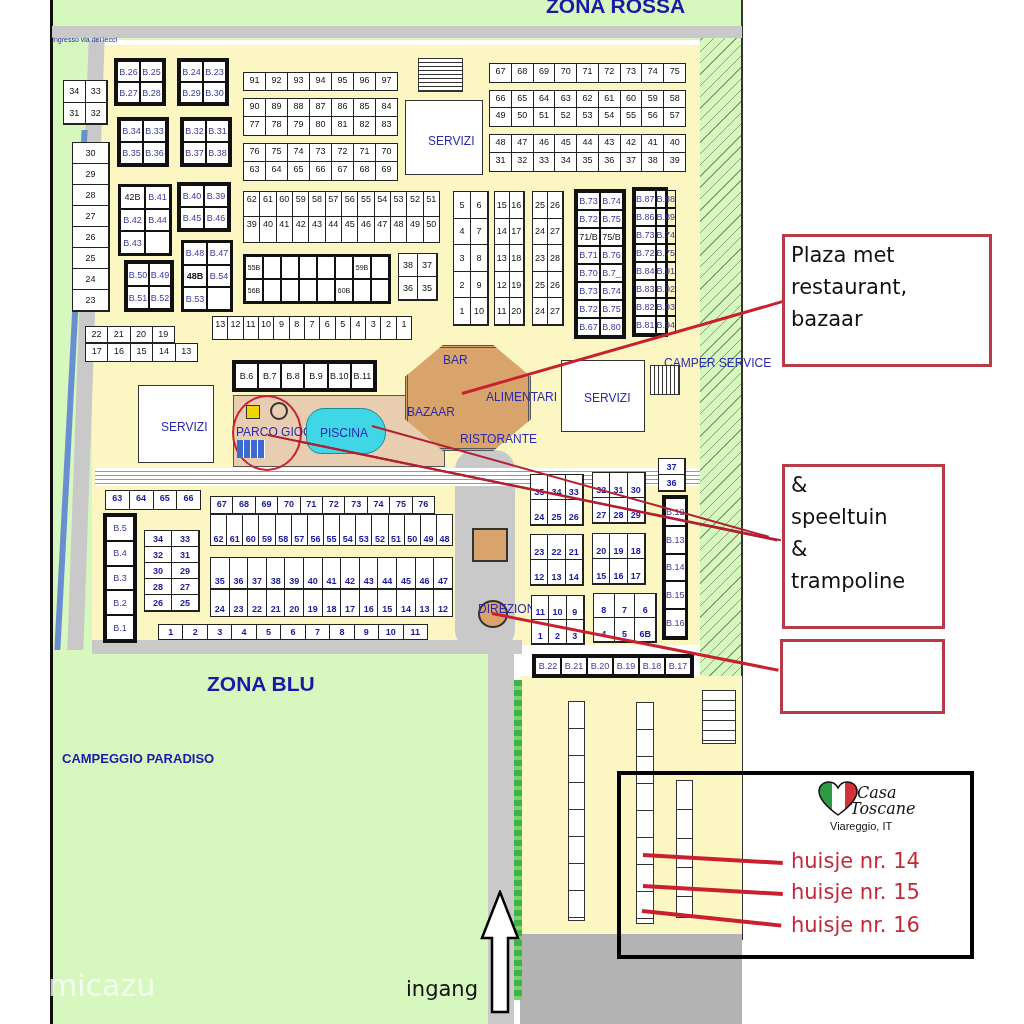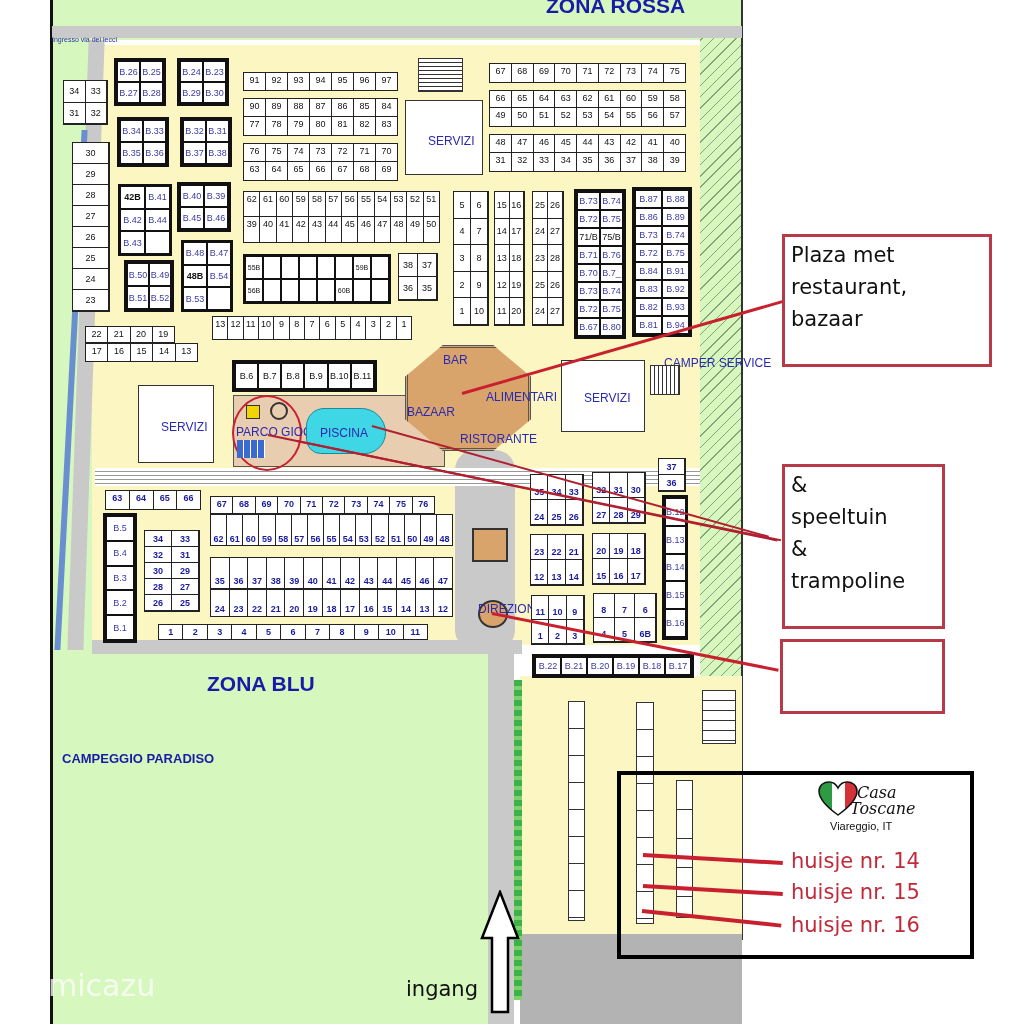--- a/index.html
+++ b/index.html
@@ -109,21 +109,21 @@
   <div class="c">B.37</div>
   <div class="c">B.38</div>
 </div>
 <div class="bung" style="left:177px;top:182px;width:54px;height:50px;grid-template-columns:1fr 1fr;">
   <div class="c">B.40</div>
   <div class="c">B.39</div>
   <div class="c">B.45</div>
   <div class="c">B.46</div>
 </div>
 <div class="bung" style="left:118px;top:184px;width:54px;height:72px;grid-template-columns:1fr 1fr;grid-template-rows:1fr 1fr 1fr;border-width:2px;">
-  <div class="c" style="color:#111;font-weight:bold;">42B</div>
+  <div class="c" style="color:#111;font-weight:normal;">42B</div>
   <div class="c">B.41</div>
   <div class="c">B.42</div>
   <div class="c">B.44</div>
   <div class="c">B.43</div>
   <div class="c"></div>
 </div>
 <div class="bung" style="left:181px;top:240px;width:52px;height:72px;grid-template-columns:1fr 1fr;grid-template-rows:1fr 1fr 1fr;border-width:2px;">
   <div class="c">B.48</div>
   <div class="c">B.47</div>
   <div class="c" style="color:#111;font-weight:bold;">48B</div>
@@ -359,21 +359,21 @@
   <div class="c">B.76</div>
   <div class="c">B.70</div>
   <div class="c">B.7_</div>
   <div class="c">B.73</div>
   <div class="c">B.74</div>
   <div class="c">B.72</div>
   <div class="c">B.75</div>
   <div class="c">B.67</div>
   <div class="c">B.80</div>
 </div>
-<div class="bung" style="left:632px;top:187px;width:60px;height:150px;grid-template-columns:1fr 1fr;grid-template-rows:repeat(8,1fr);">
+<div class="bung" style="left:632px;top:187px;width:36px;height:150px;grid-template-columns:1fr 1fr;grid-template-rows:repeat(8,1fr);">
   <div class="c">B.87</div>
   <div class="c">B.88</div>
   <div class="c">B.86</div>
   <div class="c">B.89</div>
   <div class="c">B.73</div>
   <div class="c">B.74</div>
   <div class="c">B.72</div>
   <div class="c">B.75</div>
   <div class="c">B.84</div>
   <div class="c">B.91</div>

